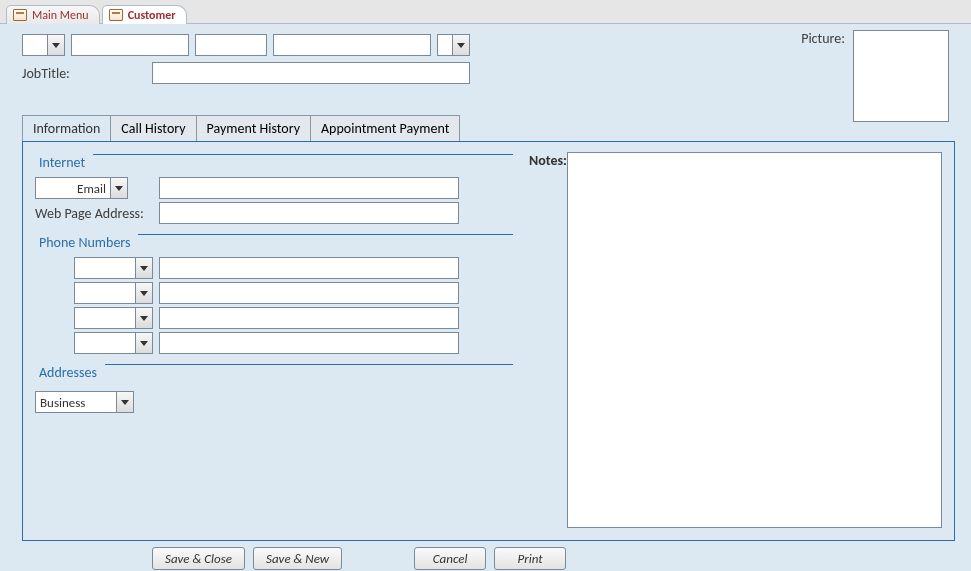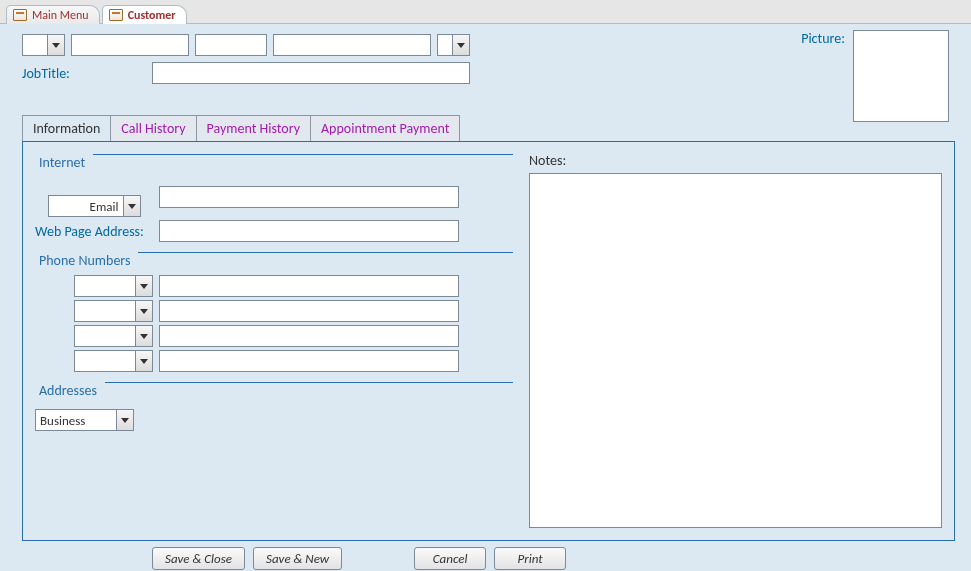--- a/index.html
+++ b/index.html
@@ -114,21 +114,21 @@
 
   
   .rec-tabs{
     display:flex; margin-top:30px;
     border-bottom:none;
   }
   .rec-tab{
     padding:4px 10px 4px 10px;
     border:1px solid #8b97a3;
     background:#e3e8ee;
-    color:#a21caf;
+    color:#000000;
     font-size:14px;
     cursor:pointer;
     position:relative;
     top:1px;
   }
   .rec-tab + .rec-tab{ border-left:none; }
   .rec-tab.active{
     background:#dce9f2;
     border-bottom:1px solid #dce9f2;
     color:#333;
@@ -138,33 +138,33 @@
   .rec-body-wrap{
     border:1px solid #2a6fab;
     background:#dce9f2;
     padding:10px 12px 12px 12px;
     position:relative;
     height:400px;
   }
 
   .cols{ display:flex; gap:16px; height:100%;}
   .left-col{ width:478px; }
-  .right-col{ flex:1; display:flex; flex-direction:column; }
+  .right-col{ flex:1; display:flex; flex-direction:row;font-weight:bold; }
 
   .group-title{
     color:#2a6fab;
     font-size:14px;
     display:flex; align-items:flex-start; gap:8px; margin:2px 0 6px 4px;
   }
   .group-title .line{ flex:1; height:1px; background:#2a6fab; }
 
   .row{
     display:flex; align-items:center; gap:6px; margin:3px 0;
   }
-  .lbl{ width:118px; text-align:left; font-size:14px; color:#0369a1;}
+  .lbl{ width:118px; text-align:left; font-size:14px; color:#404040;}
 
   .combo.small .slot{ width:60px; justify-content:flex-end;}
   .combo.med .slot{ width:80px; justify-content:flex-start;}
   .combo.email .slot{ width:74px; justify-content:flex-end;}
 
   .val-input{ border:1px solid #7a8a99; background:#fff; height:22px; width:300px;}
 
   .notes-label{ font-size:14px; margin-bottom:4px;}
   .notes-box{
     flex:1; border:1px solid #7a8a99; background:#fff;
@@ -250,21 +250,21 @@
 
   <div class="rec-body-wrap">
     <div class="cols">
       <div class="left-col">
 
         <div class="group-title">
           <span>Internet</span>
           <span class="line"></span>
         </div>
         <div class="row">
-          <div style="width:118px; display:flex; justify-content:center;margin-top:18px;">
+          <div style="width:118px; display:flex; justify-content:flex-start;">
             <div class="combo email">
               <div class="slot">Email</div>
               <div class="btn">
                   <div class="caret"></div>
                 </div>
             </div>
           </div>
           <input class="val-input" value="" style="">
         </div>
         <div class="row">

